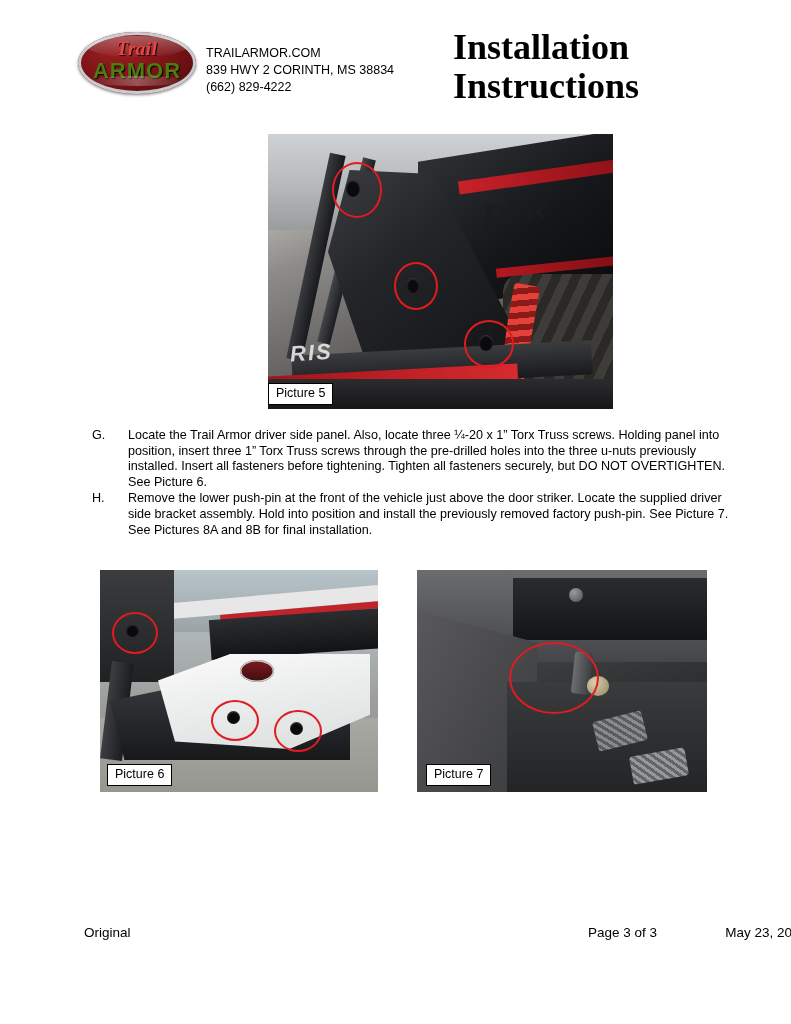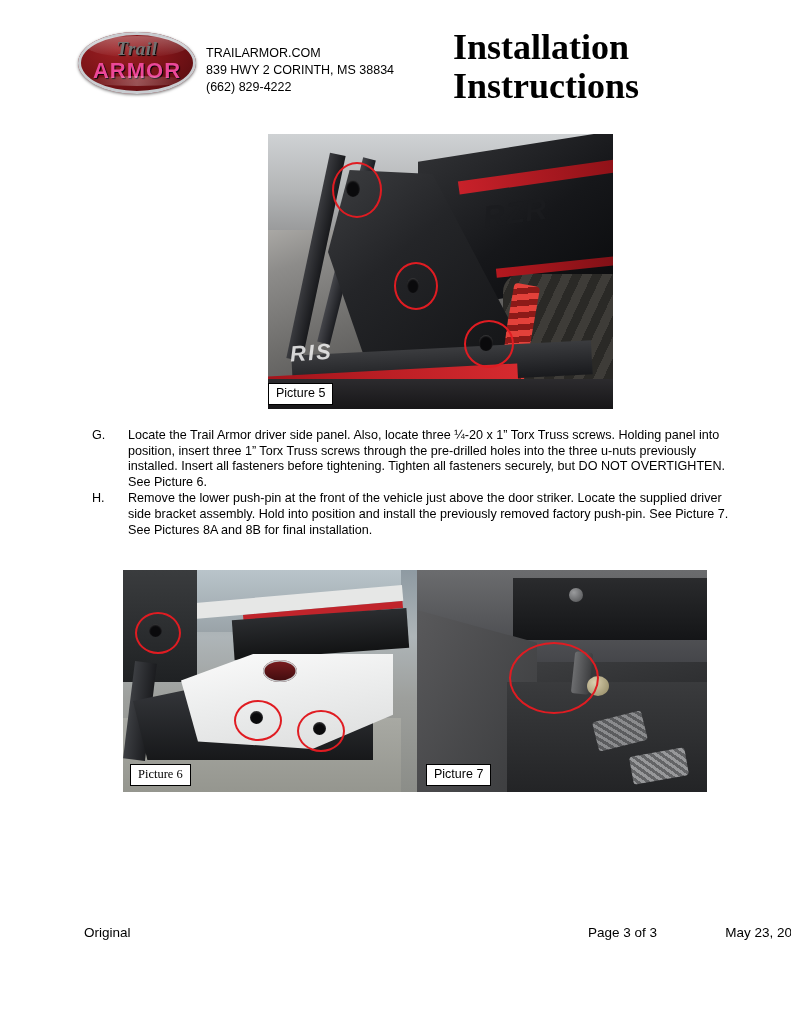--- a/index.html
+++ b/index.html
@@ -55,35 +55,35 @@
   .logo-trail {
     position: absolute;
     left: 0;
     top: 6px;
     width: 118px;
     text-align: center;
     font-family: "Liberation Serif", serif;
     font-style: italic;
     font-weight: bold;
     font-size: 19px;
-    color: #737373;
+    color: #ef4444;
     text-shadow: 1px 1px 1px #000;
     letter-spacing: 0.5px;
     z-index: 2;
   }
   .logo-armor {
     position: absolute;
     left: 0;
     top: 26px;
     width: 118px;
     text-align: center;
     font-family: "Liberation Sans", sans-serif;
     font-weight: bold;
     font-size: 22px;
-    color: #ec4899;
+    color: #4d7c0f;
     text-shadow: 1px 1px 1px #000;
     letter-spacing: 1px;
     z-index: 2;
   }
   .logo-swoosh {
     position: absolute;
     left: 6px;
     top: 44px;
     width: 106px;
     height: 10px;
@@ -241,26 +241,25 @@
   .circle-mark {
     position: absolute;
     border: 2.5px solid #e01c22;
     border-radius: 50%;
     z-index: 5;
     background: transparent;
   }
 
   
   #pic6 {
-    left: 123px;
+    left: 100px;
     top: 570px;
-    width: 316px;
+    width: 278px;
     height: 222px;
     background: linear-gradient(180deg, #8e9aa2 0%, #aeb5b8 30%, #9d9f9c 58%, #8b8d88 100%);
-    font-family: Liberation Serif, serif;
   }
   .p6-wall {
     position: absolute; left: 0; top: 0; width: 278px; height: 62px;
     background: linear-gradient(180deg, #b9c4ca, #9aa3a8);
   }
   .p6-door {
     position: absolute; left: 0; top: 0; width: 74px; height: 112px;
     background: linear-gradient(180deg, #3a3c3e, #1f2123);
   }
   .p6-roofline {

